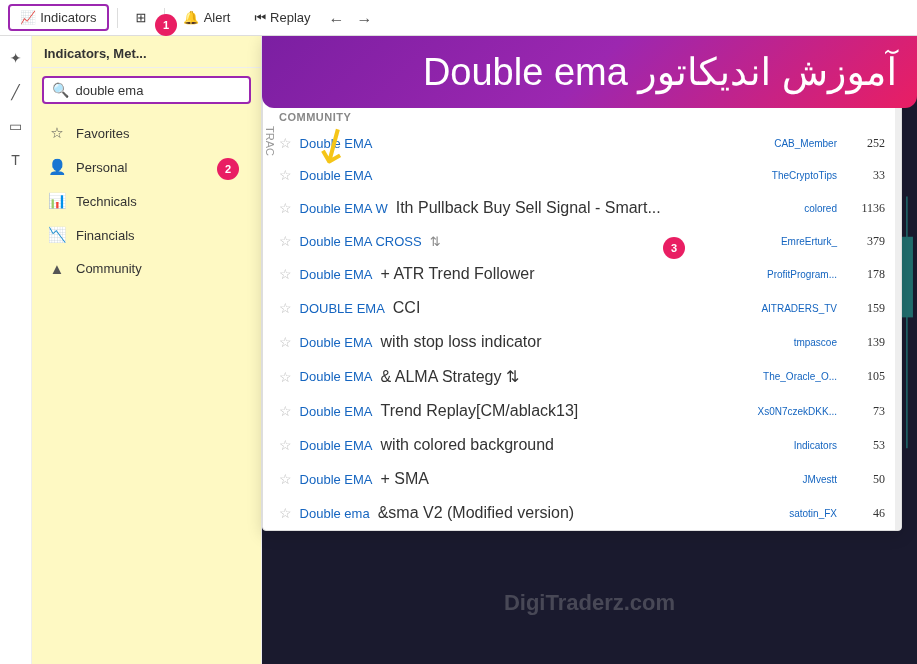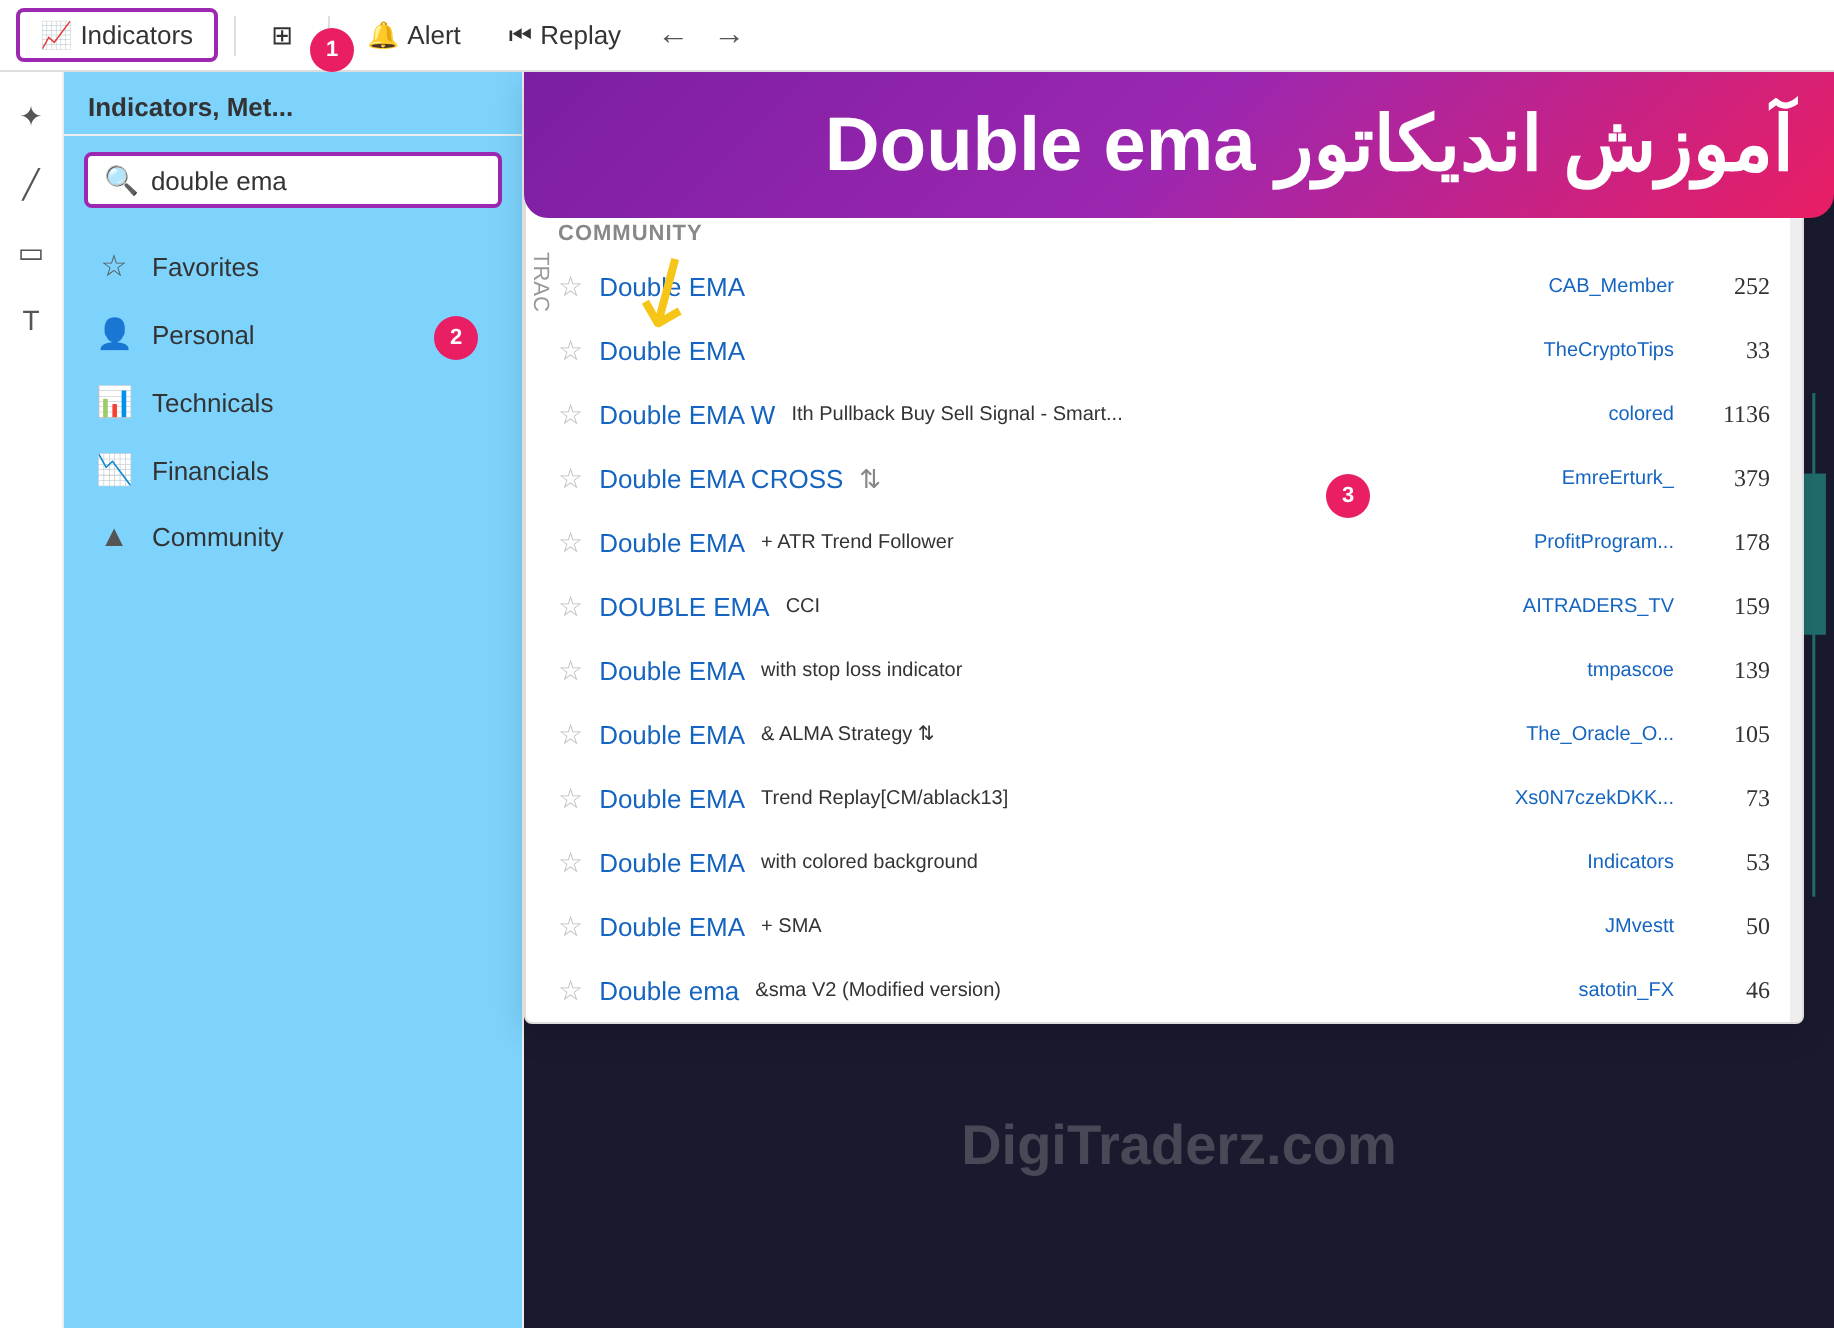--- a/index.html
+++ b/index.html
@@ -84,21 +84,21 @@
       border: none;
       cursor: pointer;
       color: #555;
       font-size: 14px;
       border-radius: 4px;
     }
 
     
     .indicators-panel {
       width: 230px;
-      background: #7dd3fc;
+      background: #fef9c3;
       border-right: 1px solid #eee;
       display: flex;
       flex-direction: column;
       position: relative;
       z-index: 5;
     }
     .panel-header {
       padding: 10px 12px 6px;
       font-size: 13px;
       font-weight: 600;
@@ -189,21 +189,21 @@
       font-size: 14px;
       flex-shrink: 0;
     }
     .result-name-blue {
       color: #1565c0;
       font-size: 13px;
       font-weight: 500;
     }
     .result-name-normal {
       color: #333;
-      font-size: 10px;
+      font-size: 16px;
     }
     .result-author {
       color: #1565c0;
       font-size: 10px;
       margin-left: auto;
       min-width: 100px;
       text-align: right;
     }
     .result-count {
       color: #333;
@@ -236,21 +236,21 @@
       top: 0;
       left: 0;
       right: 0;
       background: linear-gradient(135deg, #7b1fa2, #9c27b0, #e91e63);
       padding: 14px 20px;
       border-radius: 0 0 12px 12px;
       z-index: 30;
     }
     .big-heading-text {
       font-size: 38px;
-      font-weight: 700;
+      font-weight: 400;
       color: #fff;
       direction: rtl;
       font-family: 'Segoe UI', Tahoma, sans-serif;
     }
 
     
     .step-badge {
       display: inline-flex;
       align-items: center;
       justify-content: center;
@@ -260,25 +260,25 @@
       background: #e91e63;
       color: #fff;
       font-size: 11px;
       font-weight: 700;
       position: absolute;
     }
 
     
     .watermark {
       position: absolute;
-      bottom: 75px;
+      bottom: 48px;
       left: 50%;
       transform: translateX(-50%);
       color: rgba(180,180,180,0.3);
-      font-size: 28px;
+      font-size: 22px;
       font-weight: 700;
       white-space: nowrap;
       z-index: 1;
       pointer-events: none;
     }
 
     
     .chart-bg {
       position: absolute;
       bottom: 0;

